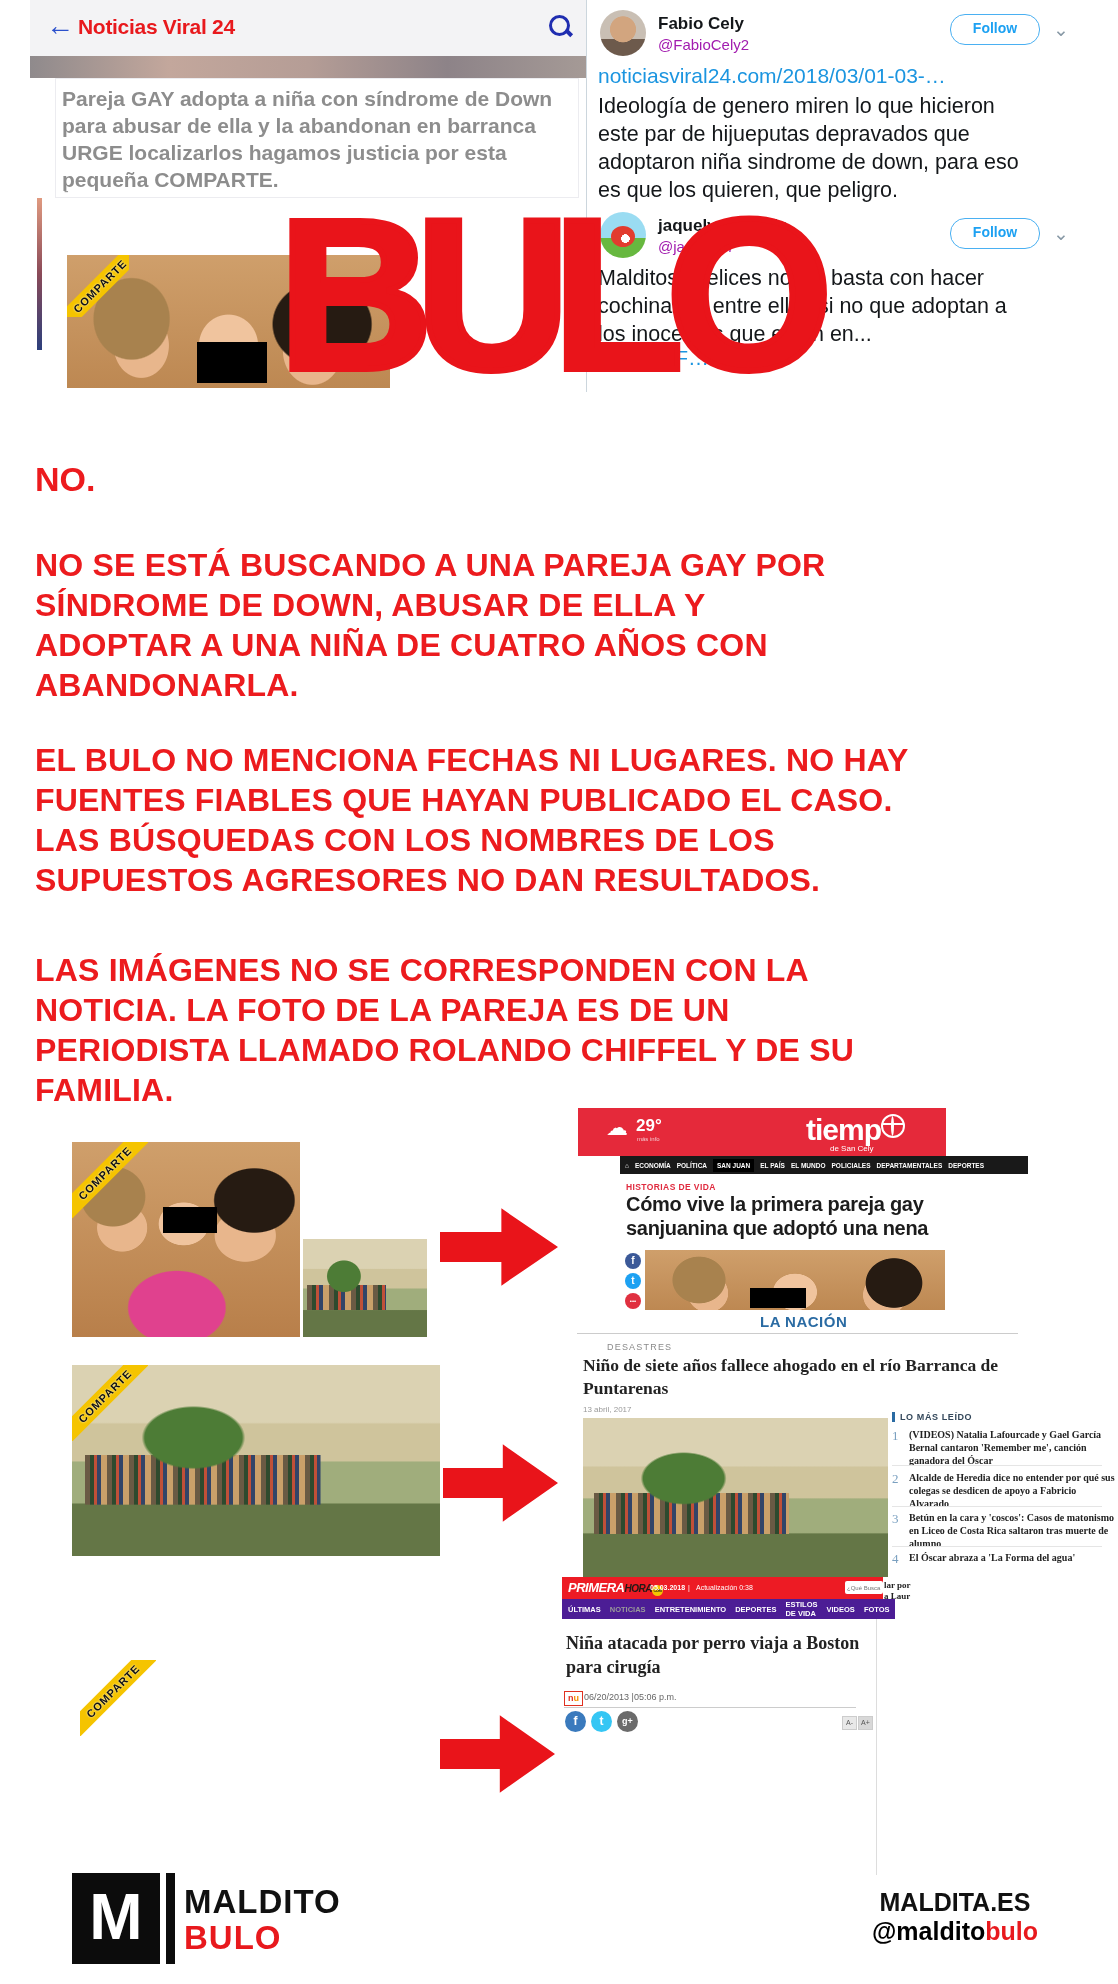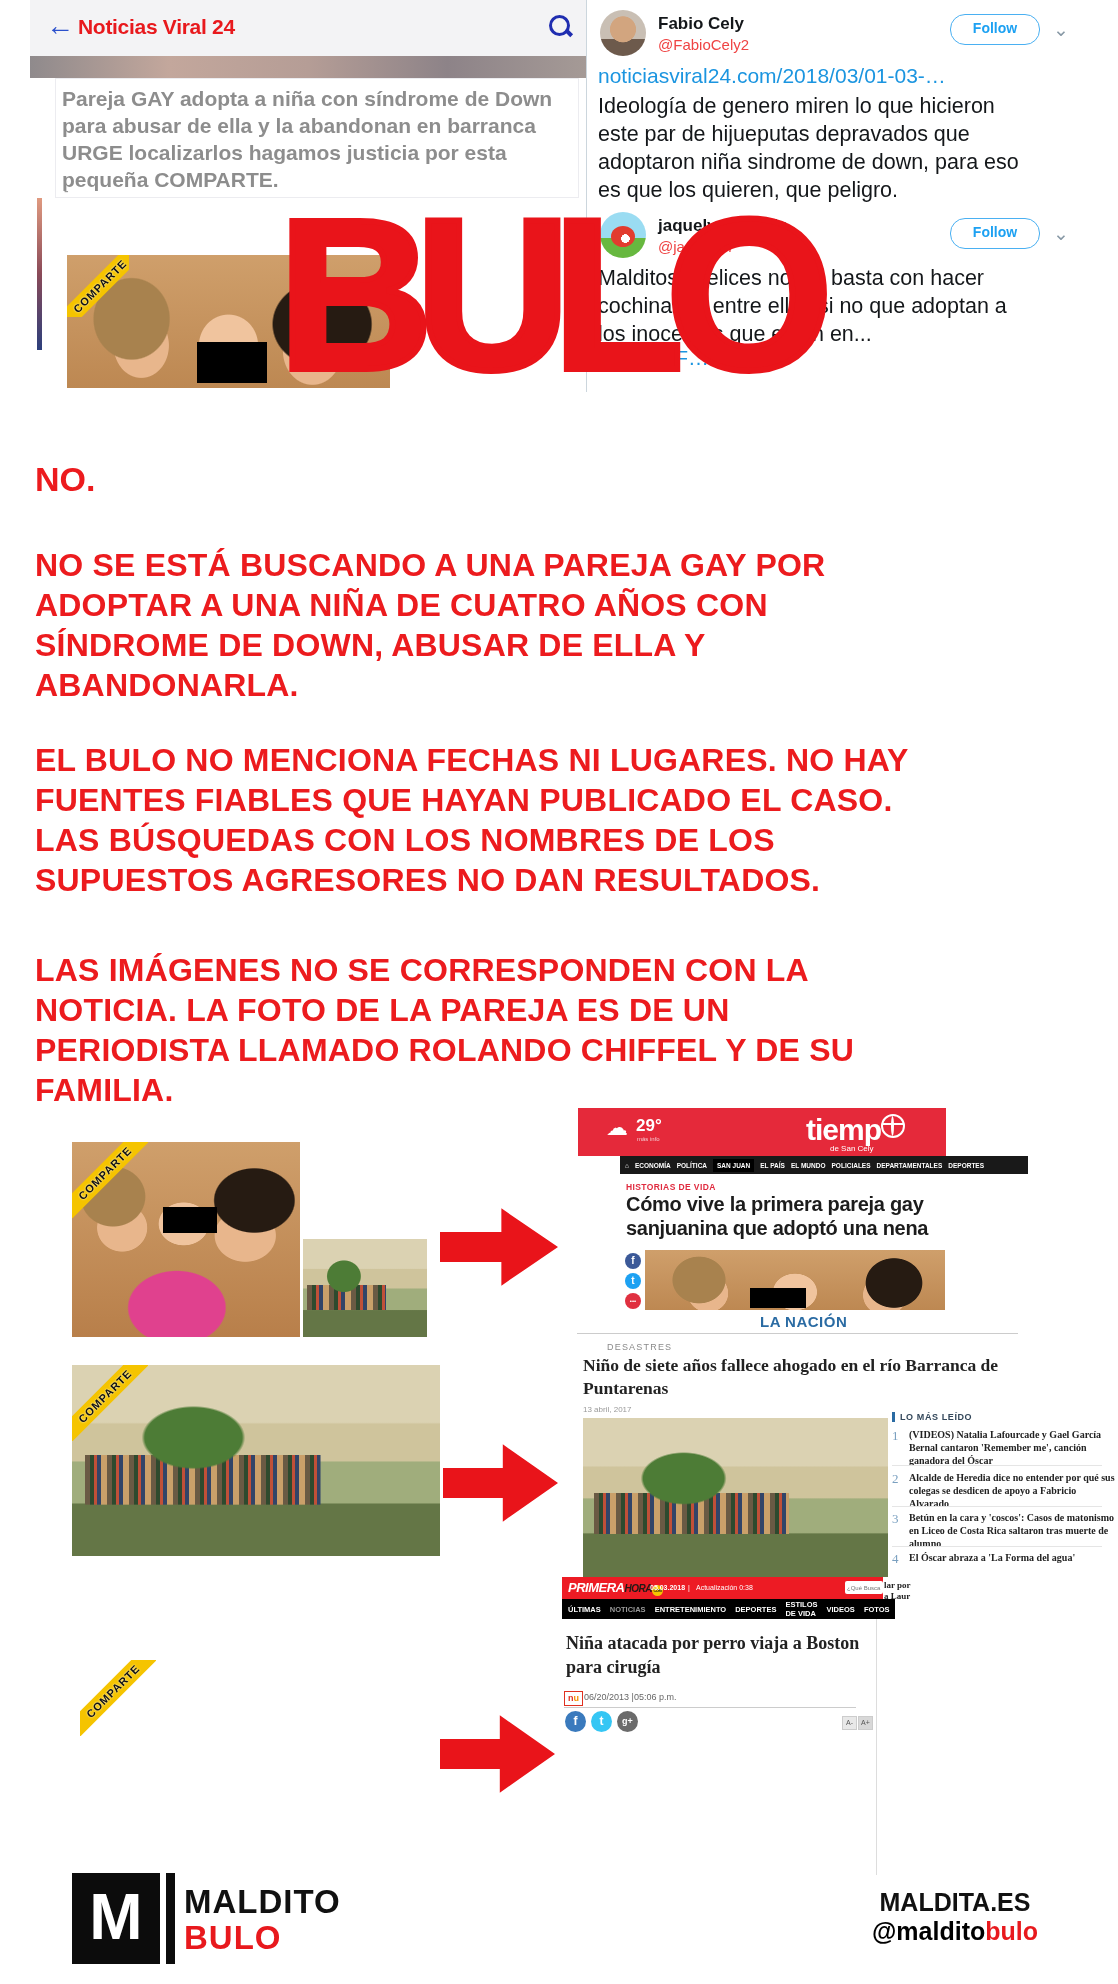--- a/index.html
+++ b/index.html
@@ -66,21 +66,21 @@
 
   
   .tw-divider{left:586px;top:0;width:1px;height:392px;background:#ccd6dd;}
   .avatar{width:46px;height:46px;border-radius:50%;overflow:hidden;}
   .av-fabio{background:radial-gradient(circle at 50% 42%,#d2a57f 0 36%,transparent 38%),
     linear-gradient(180deg,#c9bfb4 0 62%,#6d5a4c 63%);}
   .av-jaque{background:linear-gradient(180deg,#9adcf2 0 56%,#67b83f 57%);}
   .av-jaque::before{content:"";position:absolute;left:11px;top:14px;width:24px;height:21px;
     background:radial-gradient(circle at 60% 60%,#fff 0 22%,#e23b2e 23%);border-radius:50%;}
   .tw-name{font-size:17px;font-weight:bold;color:#14171a;}
-  .tw-handle{font-size:15px;color:#ef4444;}
+  .tw-handle{font-size:15px;color:#a21caf;}
   .follow-btn{width:88px;height:29px;border:1.5px solid #4ab0f2;border-radius:15px;color:#1da1f2;
     font-size:14px;font-weight:bold;text-align:center;line-height:27px;background:#fff;}
   .chev{font-size:19px;color:#8899a6;}
   .tw-link{font-size:21px;color:#1b95e0;}
   .tw-text{font-size:21.5px;line-height:28px;color:#14171a;}
 
   
   .stamp{left:278px;top:187px;font-size:215px;line-height:1;font-weight:bold;color:#e9141a;
     letter-spacing:-18px;z-index:60;-webkit-text-stroke:6px #e9141a;}
 
@@ -123,21 +123,21 @@
 
   
   .ph-red{background:#ed1b24;}
   .ph-logo1{color:#fff;font-size:13px;font-weight:bold;font-style:italic;letter-spacing:-.5px;}
   .ph-logo2{color:#201a16;font-size:10px;font-weight:bold;font-style:italic;letter-spacing:-.5px;}
   .ph-com{display:inline-block;width:11px;height:11px;background:#f5c400;border-radius:50%;
     color:#201a16;font-size:4px;font-weight:bold;text-align:center;line-height:11px;font-style:normal;}
   .ph-date{color:#fff;font-size:7px;font-weight:bold;}
   .ph-upd{color:#fff;font-size:7px;}
   .ph-search{width:34px;height:13px;background:#fff;border:none;border-radius:2px;font-size:6px;color:#888;padding:0 2px;}
-  .ph-nav{background:#000000;display:flex;align-items:center;gap:9px;padding:0 6px;font-size:7.5px;font-weight:bold;color:#fff;}
+  .ph-nav{background:#4c1d95;display:flex;align-items:center;gap:9px;padding:0 6px;font-size:7.5px;font-weight:bold;color:#fff;}
   .ph-nav .dim{color:#9a9a9a;}
   .ph-headline{font-size:18px;line-height:24px;font-weight:bold;color:#222;}
   .nu-box{width:17px;height:13px;background:#fff;border:1px solid #e03020;font-size:9px;font-weight:bold;line-height:12px;text-align:center;}
   .nu-n{color:#e03020;}.nu-u{color:#f59000;}
   .ph-pubdate{font-size:9px;color:#666;}
   .soc2{width:21px;height:21px;border-radius:50%;color:#fff;font-size:12px;font-weight:bold;text-align:center;line-height:21px;}
   .fontbtn{width:13px;height:12px;background:#e8e8e8;border:1px solid #ccc;font-size:7px;color:#555;text-align:center;line-height:11px;}
 
   
   .m-box{width:88px;height:91px;background:#0c0c0c;color:#fff;font-size:64px;font-weight:bold;
@@ -199,22 +199,22 @@
     <div class="abs chev" style="left:455px;top:10px;">⌄</div>
     <div class="abs tw-text" style="left:0;top:52px;width:438px;">Malditos infelices no les basta con hacer cochinadas entre ellos si no que adoptan a los inocentes que están en...</div>
     <div class="abs tw-link" style="left:20px;top:134px;">me/2kF…/E6</div>
   </div>
 
   <div class="abs stamp">BULO</div>
 
   <div class="abs verdict-no">NO.</div>
   <div class="abs" style="left:35px;top:545px;">
     <div class="red-line">NO SE ESTÁ BUSCANDO A UNA PAREJA GAY POR</div>
+    <div class="red-line">SÍNDROME DE DOWN, ABUSAR DE ELLA Y</div>
     <div class="red-line">ADOPTAR A UNA NIÑA DE CUATRO AÑOS CON</div>
-    <div class="red-line">SÍNDROME DE DOWN, ABUSAR DE ELLA Y</div>
     <div class="red-line">ABANDONARLA.</div>
   </div>
   <div class="abs" style="left:35px;top:740px;">
     <div class="red-line">EL BULO NO MENCIONA FECHAS NI LUGARES. NO HAY</div>
     <div class="red-line">FUENTES FIABLES QUE HAYAN PUBLICADO EL CASO.</div>
     <div class="red-line">LAS BÚSQUEDAS CON LOS NOMBRES DE LOS</div>
     <div class="red-line">SUPUESTOS AGRESORES NO DAN RESULTADOS.</div>
   </div>
   <div class="abs" style="left:35px;top:950px;">
     <div class="red-line">LAS IMÁGENES NO SE CORRESPONDEN CON LA</div>

